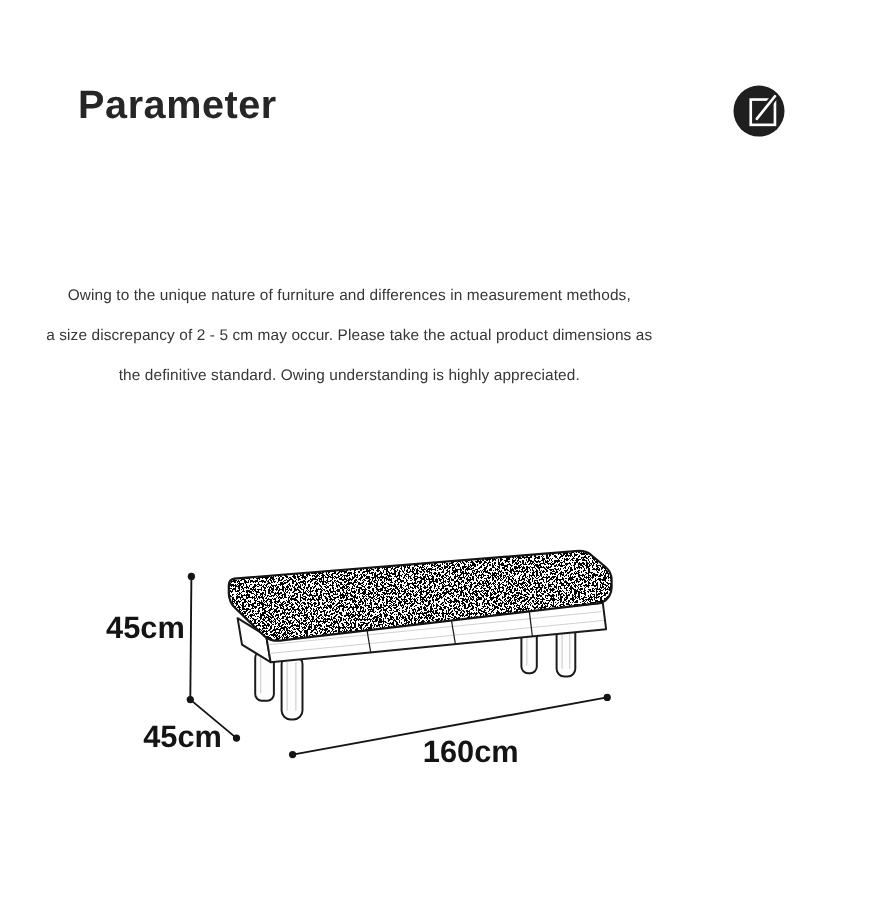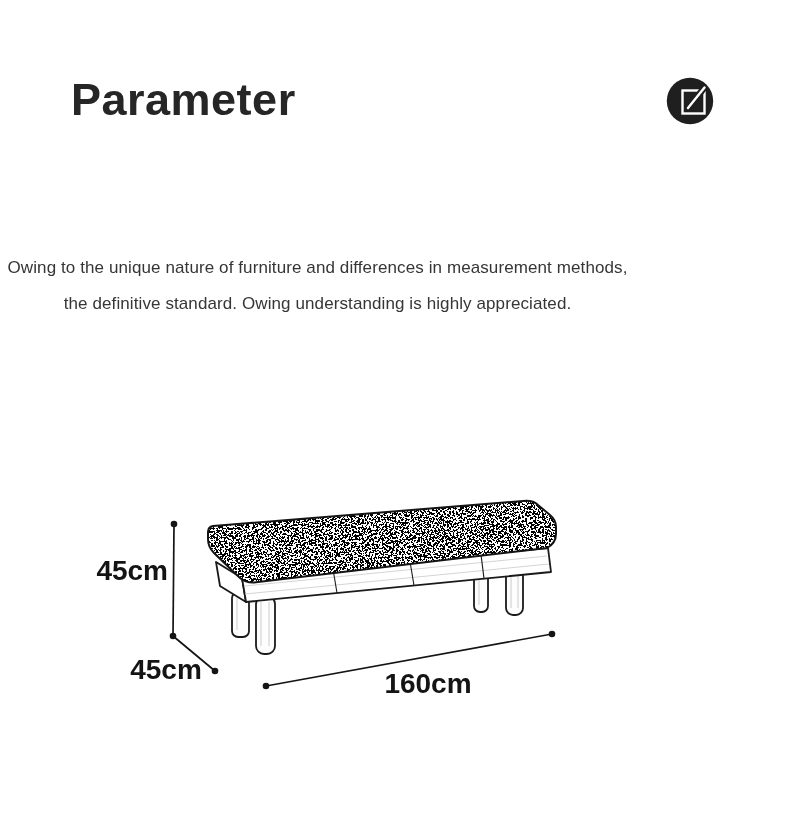--- a/index.html
+++ b/index.html
@@ -9,42 +9,42 @@
     width: 790px;
     height: 831px;
     background: #ffffff;
     overflow: hidden;
     font-family: "Liberation Sans", sans-serif;
   }
   .heading {
     position: absolute;
     left: 71px;
     top: 76px;
-    font-size: 45px;
+    font-size: 36px;
     font-weight: 700;
     letter-spacing: 0.5px;
     color: #262626;
     line-height: 1.05;
     white-space: nowrap;
   }
   .edit-btn {
     position: absolute;
     left: 666px;
     top: 77px;
     width: 48px;
     height: 48px;
   }
   .disclaimer {
     position: absolute;
     left: 0;
     top: 250px;
     width: 635px;
     text-align: center;
     color: #363636;
-    font-size: 17px;
+    font-size: 14px;
     line-height: 36px;
     letter-spacing: 0.1px;
   }
   .diagram-wrap {
     position: absolute;
     left: 95px;
     top: 490px;
     width: 480px;
     height: 220px;
     text-align: center;
@@ -67,20 +67,21 @@
     <svg width="48" height="48" viewBox="0 0 48 48">
       <circle cx="24" cy="24" r="23.2" fill="#1f1f1f"></circle>
       <rect x="16.5" y="13.5" width="22" height="23" fill="none" stroke="#ffffff" stroke-width="2.4"></rect>
       <line x1="22" y1="31" x2="38.5" y2="10.5" stroke="#1f1f1f" stroke-width="6.5"></line>
       <line x1="22" y1="31" x2="38.5" y2="10.5" stroke="#ffffff" stroke-width="2.4" stroke-linecap="round"></line>
     </svg>
   </div>
 
   <div class="disclaimer">
     <div>Owing to the unique nature of furniture and differences in measurement methods,</div>
+    <div>a size discrepancy of 2 - 5 cm may occur. Please take the actual product dimensions as</div>
     <div>the definitive standard. Owing understanding is highly appreciated.</div>
   </div>
 
   <div class="diagram-wrap">
     <svg width="480" height="220" viewBox="0 0 480 220">
       <defs>
         <filter id="speckle" x="-5%" y="-5%" width="110%" height="110%">
           <feTurbulence type="fractalNoise" baseFrequency="0.55" numOctaves="3" seed="7"></feTurbulence>
           <feColorMatrix type="matrix" values="0 0 0 0 0
                     0 0 0 0 0

